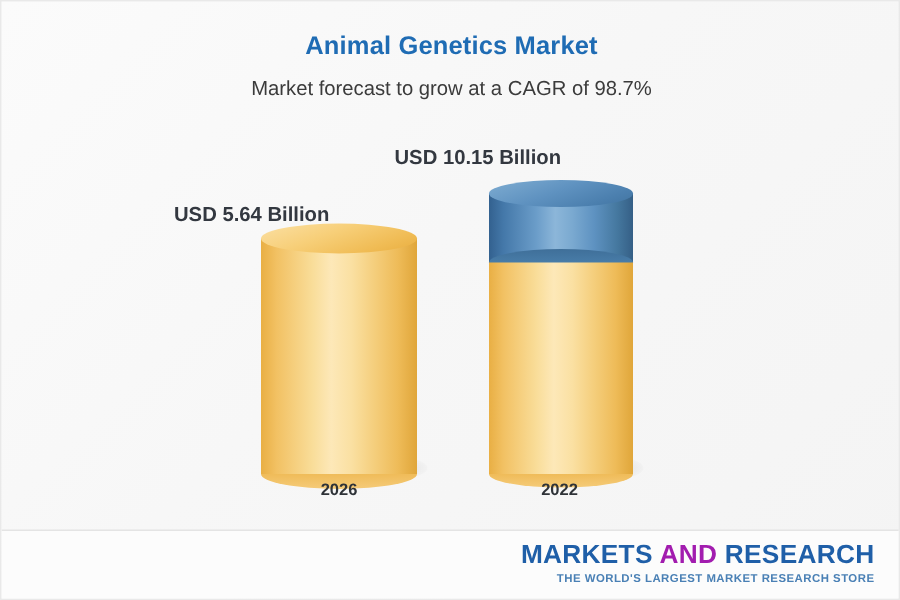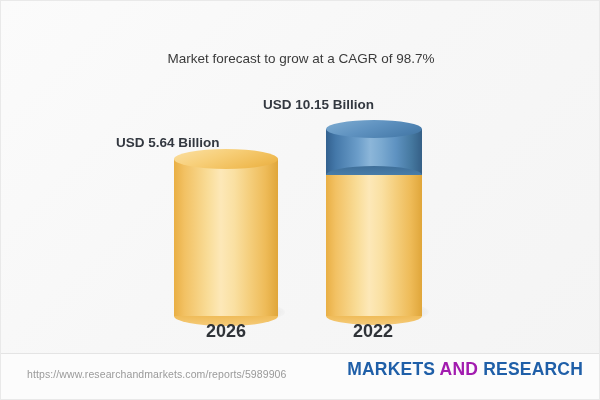--- a/index.html
+++ b/index.html
@@ -62,21 +62,21 @@
     font-size: 13.5px;
     font-weight: bold;
     color: #333840;
     white-space: nowrap;
   }
 
   .cat-label {
     position: absolute;
     width: 220px;
     text-align: center;
-    font-size: 18px;
+    font-size: 11px;
     font-weight: bold;
     color: #2f3338;
   }
 
   
   .cyl {
     position: absolute;
   }
   .cyl-body {
     position: absolute;
@@ -188,20 +188,21 @@
     color: #4a80b5;
     letter-spacing: 0.32px;
     white-space: nowrap;
   }
 </style>
 </head>
 <body>
 
 <div class="poster">
 
+  <div class="chart-title">Animal Genetics Market</div>
   <div class="chart-subtitle">Market forecast to grow at a CAGR of 98.7%</div>
 
   <div class="plot">
 
     <div class="value-label" style="left:115px; top:134px;">USD 5.64 Billion</div>
 
     <div class="cyl-shadow" style="left:180px; top:300px; width:104px; height:22px;"></div>
 
     <div class="cyl" style="left:173px; top:158px; width:104px; height:157px;">
 
@@ -234,19 +235,19 @@
 
       <div class="cap cap-top-blue" style="top:-9px; height:18px;"></div>
     </div>
 
     <div class="cat-label" style="left:262px; top:320px;">2022</div>
 
   </div>
 
   <div class="footer-rule"></div>
   <div class="footer">
-    <div class="footer-url">https://www.researchandmarkets.com/reports/5989906</div>
     <div class="logo">
       <div class="logo-main"><span class="logo-research">MARKETS</span> <span class="logo-and">AND</span> <span class="logo-markets">RESEARCH</span></div>
+      <div class="logo-tagline">THE WORLD'S LARGEST MARKET RESEARCH STORE</div>
     </div>
   </div>
 
 </div>
 
 </body></html>

